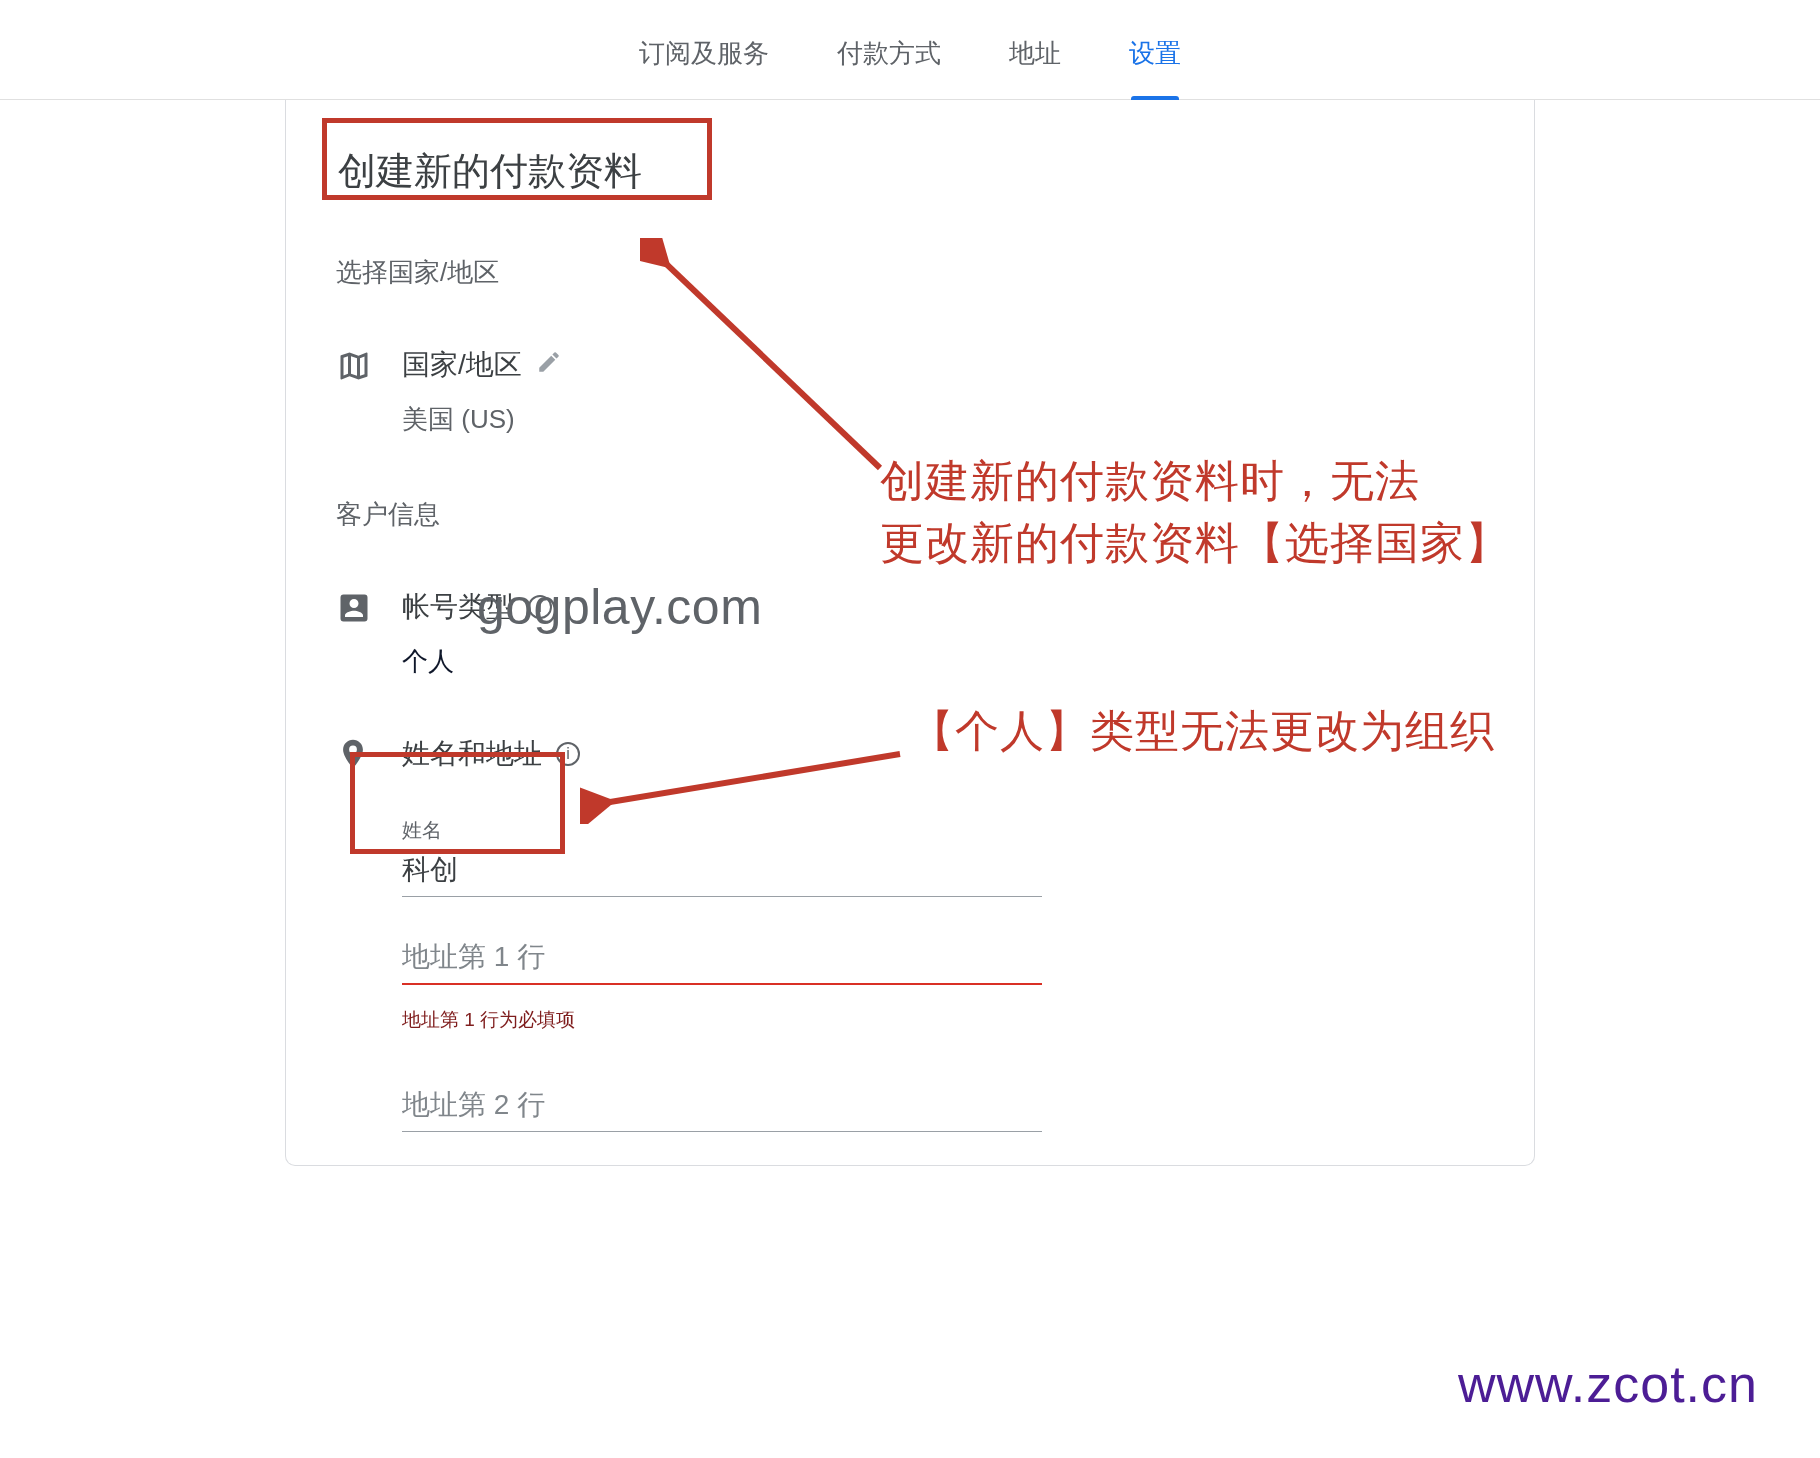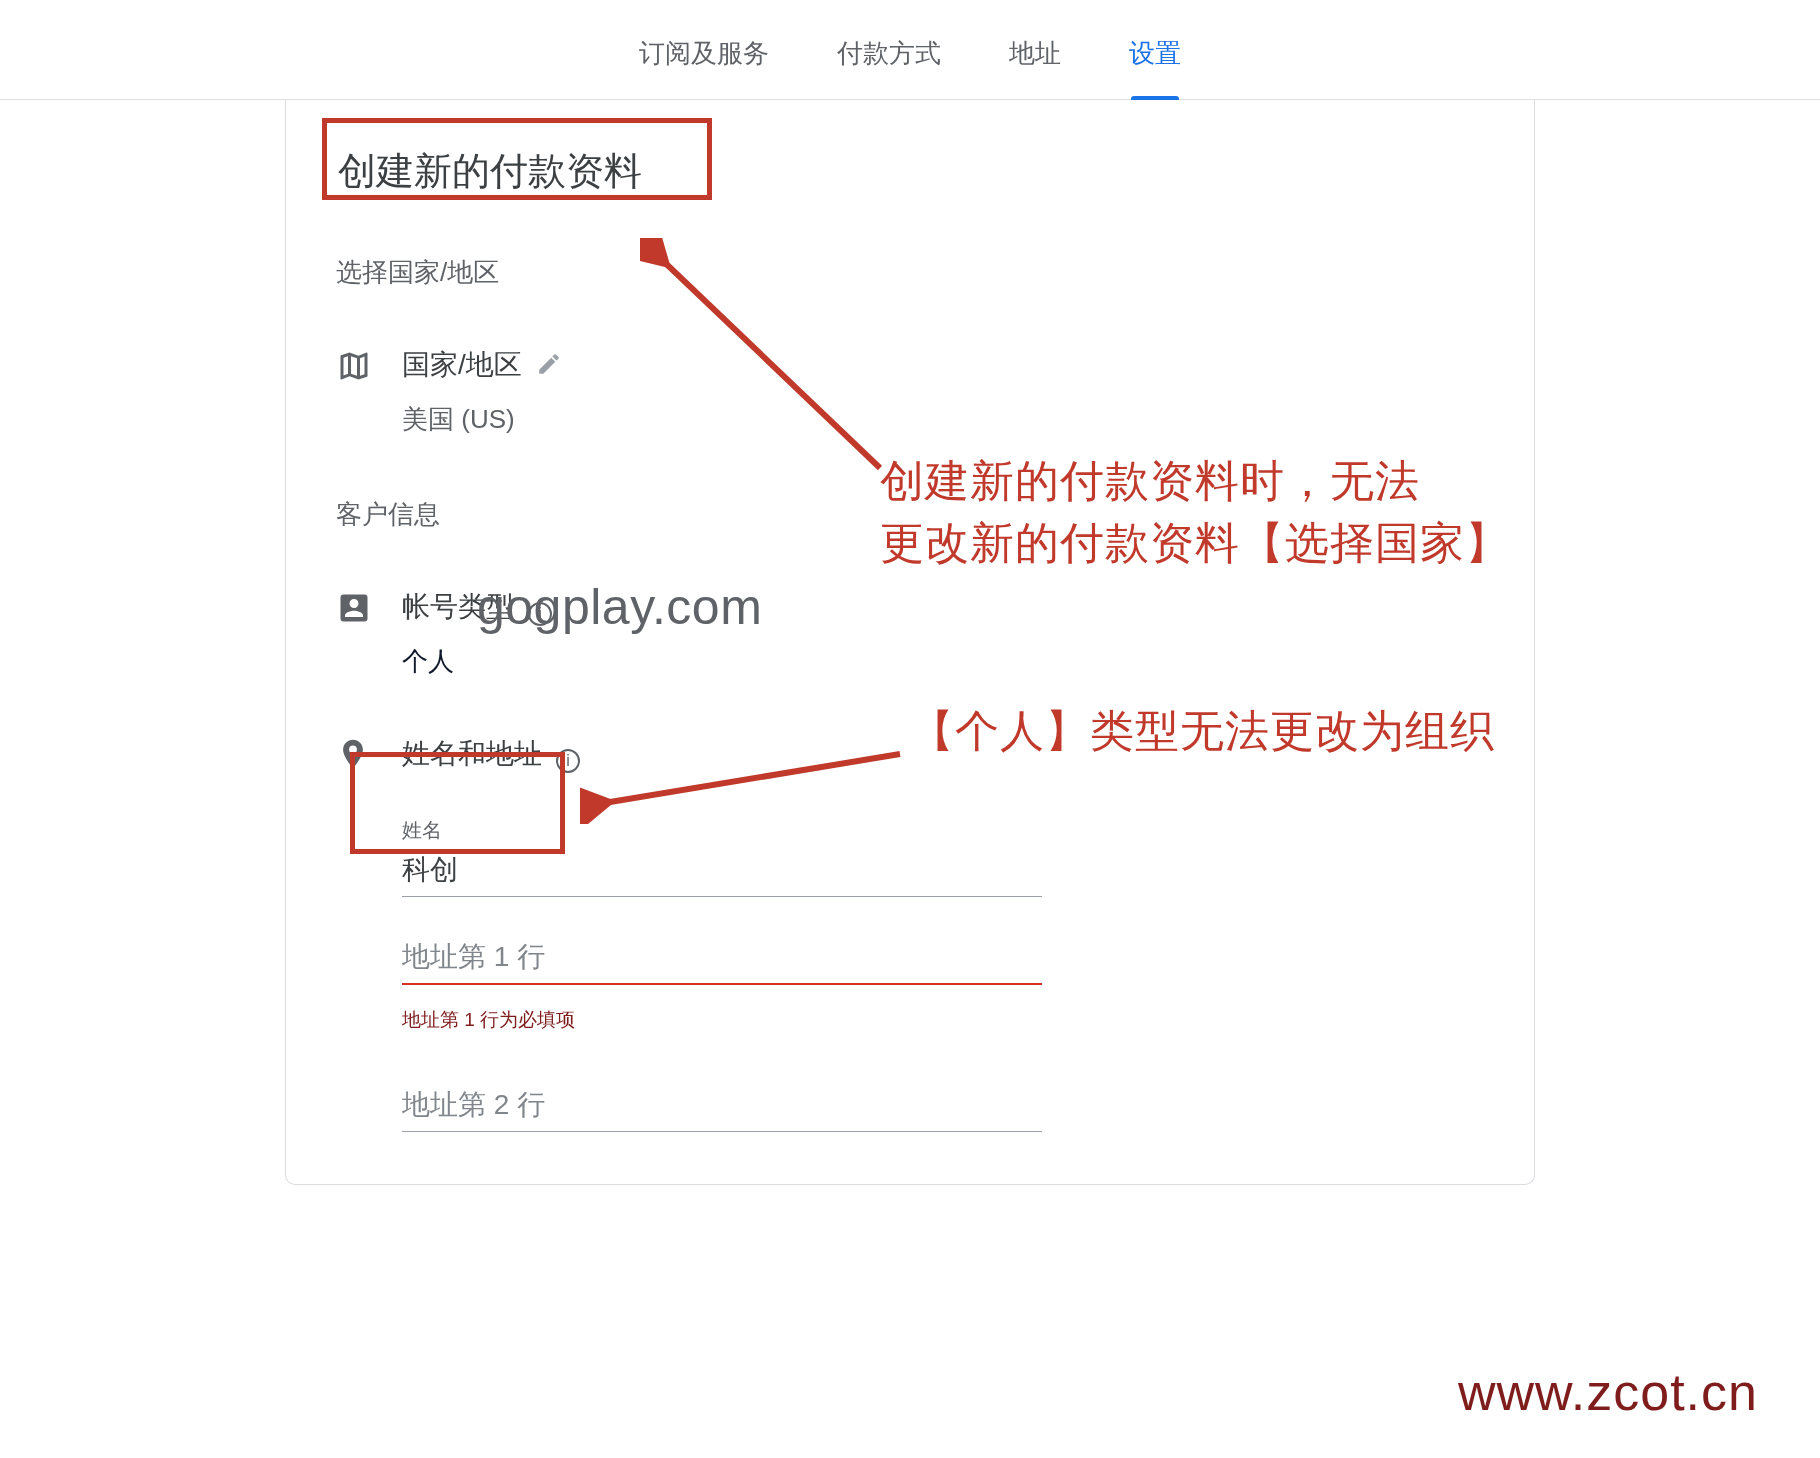--- a/index.html
+++ b/index.html
@@ -42,21 +42,21 @@
     border-radius: 3px 3px 0 0;
   }
   
   
   .card {
     margin: 0 auto;
     width: 1250px;
     background: #fff;
     border: 1px solid #dadce0;
     border-radius: 10px;
-    padding: 40px 50px 52px 50px;
+    padding: 40px 50px 33px 50px;
     position: relative;
     border-top: none;
     border-top-left-radius: 0;
     border-top-right-radius: 0;
   }
   
   .page-title {
     font-size: 38px;
     color: #3c4043;
     font-weight: 400;
@@ -90,21 +90,21 @@
     height: 36px;
     flex-shrink: 0;
     color: #5f6368;
     margin-top: 2px;
   }
   .field-row .content { flex: 1; }
   .field-label {
     font-size: 28px;
     color: #3c4043;
     display: flex;
-    align-items: flex-end;
+    align-items: center;
     gap: 14px;
   }
   .field-label .pencil { color: #9aa0a6; cursor: pointer; }
   .field-value {
     font-size: 26px;
     color: #5f6368;
     margin-top: 18px;
   }
   .field-value.disabled { color: #0f172a; }
   
@@ -193,23 +193,23 @@
   .err-text {
     font-size: 19px;
     color: #7f1d1d;
     margin-top: 22px;
   }
   .text-input::placeholder { color: #80868b; }
   
   .watermark-zcot {
     position: absolute;
     right: 62px;
-    bottom: 36px;
+    bottom: 44px;
     font-size: 52px;
-    color: #7f1d1d;
+    color: #4c1d95;
     letter-spacing: 1px;
     pointer-events: none;
   }
   
   .info-icon {
     width: 24px; height: 24px;
     border: 2px solid #5f6368;
     border-radius: 50%;
     display: inline-flex;
     align-items: center;

